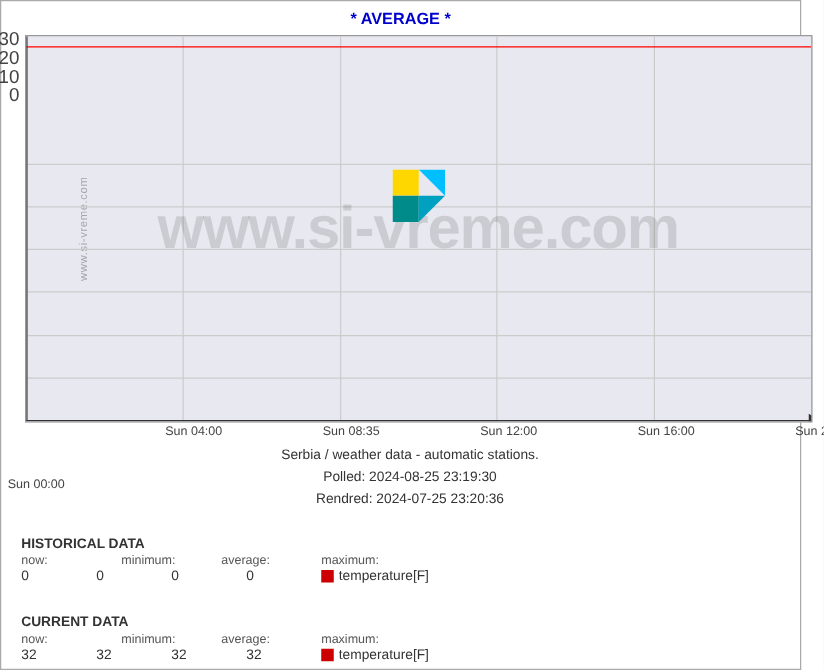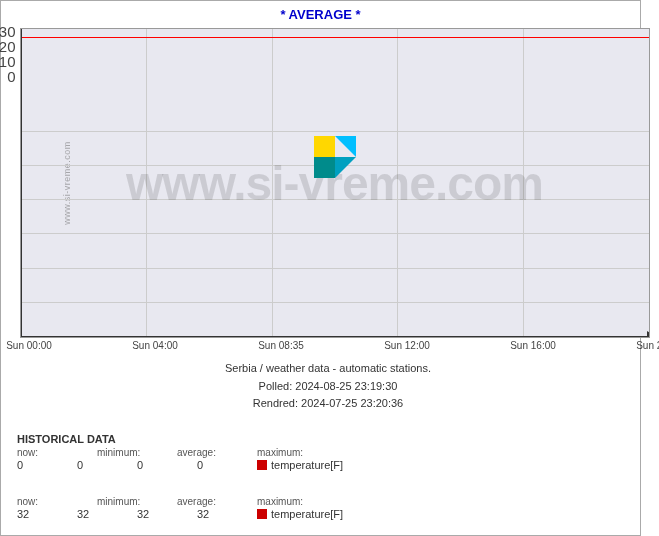--- a/index.html
+++ b/index.html
@@ -245,21 +245,21 @@
 
           <polygon points="0,21 21,21 21,42 0,42" fill="#008B8B"></polygon>
 
           <polygon points="21,21 42,21 21,42" fill="#00A0C0"></polygon>
         </svg>
       </div>
     </div>
   </div>
 
   <div class="x-labels-row" style="position:relative; width:630px; height:18px; margin-left:28px;">
-    <span class="x-label" style="left:0%;">Sun 00:00</span>
+    <span class="x-label" style="left:0%;margin-top:42px;">Sun 00:00</span>
     <span class="x-label" style="left:20%;">Sun 04:00</span>
     <span class="x-label" style="left:40%;">Sun 08:35</span>
     <span class="x-label" style="left:60%;">Sun 12:00</span>
     <span class="x-label" style="left:80%;">Sun 16:00</span>
     <span class="x-label" style="left:100%;">Sun 20:00</span>
   </div>
 
   <div class="info-section">
     <div>Serbia / weather data - automatic stations.</div>
     <div>Polled:  2024-08-25 23:19:30</div>
@@ -279,20 +279,21 @@
       <span class="col">0</span>
       <span class="col">0</span>
       <span class="col">0</span>
       <span class="col">0</span>
       <span class="color-square" style="background:#cc0000;"></span>
       <span>temperature[F]</span>
     </div>
   </div>
 
   <div class="data-section">
+    <div class="data-section-title">CURRENT DATA</div>
     <div class="header-row">
       <span class="col">now:</span>
       <span class="col">minimum:</span>
       <span class="col">average:</span>
       <span class="col">maximum:</span>
       <span></span>
     </div>
     <div class="data-row">
       <span class="col">32</span>
       <span class="col">32</span>

